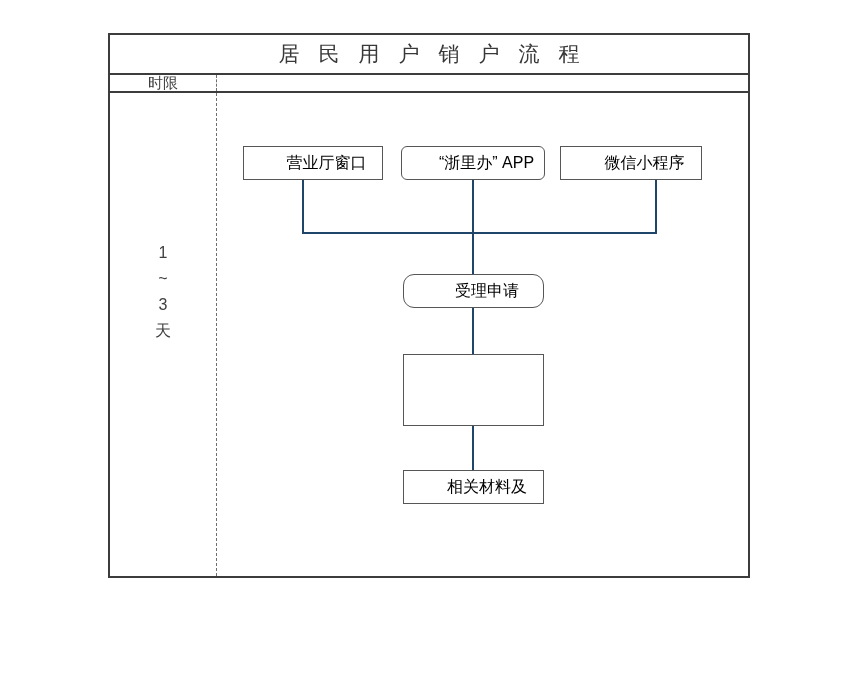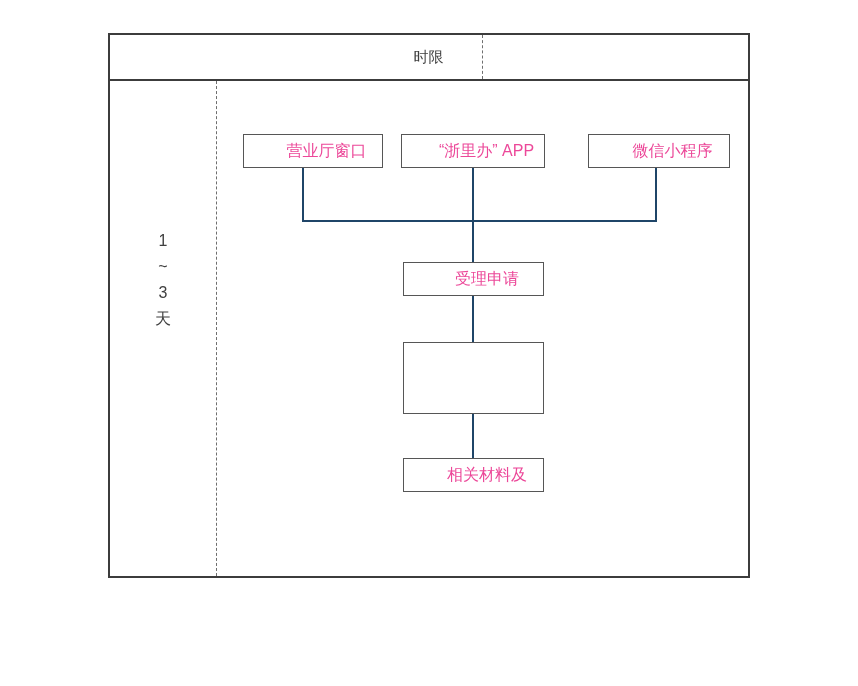--- a/index.html
+++ b/index.html
@@ -32,24 +32,23 @@
     justify-content: center;
   }
   .title-text {
     font-size: 21px;
     letter-spacing: 19px;
     text-indent: 19px;
     color: #383838;
     white-space: nowrap;
   }
   .row-header {
-    height: 46px;
+    height: 18px;
     border-bottom: 2px solid var(--table-border, #3c3c3c);
     display: flex;
-    justify-content: center;
   }
   .cell-left {
     width: 107px;
     border-right: 1px dashed #6e6e6e;
     display: flex;
     align-items: center;
     justify-content: center;
   }
   .row-header .cell-left, .cell-right-header {
     font-size: 15px;
@@ -82,41 +81,44 @@
   }
   .fbox {
     position: absolute;
     border: 1px solid var(--box-border, #565656);
     background: #ffffff;
     display: flex;
     flex-direction: column;
     align-items: center;
     justify-content: center;
     font-size: 16px;
-    color: #ec4899;
+    color: #000000;
     white-space: nowrap;
     z-index: 2;
     padding-left: 27px;
   }
   .line {
     position: absolute;
     background: var(--connector, #1f4568);
     z-index: 1;
   }
   .vline { width: 2px; }
   .hline { height: 2px; }
   .ls-wide { letter-spacing: 7.5px; margin-right: -7.5px; line-height: 30px; }
   .ls-narrow { letter-spacing: 3px; margin-right: -3px; line-height: 30px; }
 </style>
 </head>
 <body>
 
 <div class="page">
   <div class="table">
 
+    <div class="row-title">
+      <span class="title-text">居民用户销户流程</span>
+    </div>
 
     <div class="row-header">
       <div class="cell-left">
         <span>时限</span>
       </div>
     </div>
 
     <div class="row-body">
 
       <div class="cell-left">
@@ -126,36 +128,36 @@
           <div>3</div>
           <div>天</div>
         </div>
       </div>
 
       <div class="cell-right-body">
 
         <div class="fbox" style="left:26px; top:53px; width:140px; height:34px;">
           <span>营业厅窗口</span>
         </div>
-        <div class="fbox" style="left:184px; top:53px; width:144px; height:34px;">
+        <div class="fbox" style="left:184px; top:53px; width:144px; height:34px;border-radius:6px;">
           <span>“浙里办” APP</span>
         </div>
-        <div class="fbox" style="left:343px; top:53px; width:142px; height:34px;margin-left:28px;">
+        <div class="fbox" style="left:343px; top:53px; width:142px; height:34px;">
           <span>微信小程序</span>
         </div>
 
         <div class="line vline" style="left:85px;  top:87px; height:54px;"></div>
         <div class="line vline" style="left:255px; top:87px; height:54px;"></div>
         <div class="line vline" style="left:438px; top:87px; height:54px;"></div>
         <div class="line hline" style="left:85px;  top:139px; width:355px;"></div>
         <div class="line vline" style="left:255px; top:139px; height:42px;"></div>
         <div class="line vline" style="left:255px; top:215px; height:46px;"></div>
         <div class="line vline" style="left:255px; top:333px; height:44px;"></div>
 
-        <div class="fbox" style="left:186px; top:181px; width:141px; height:34px;">
+        <div class="fbox" style="left:186px; top:181px; width:141px; height:34px;border-radius:11px;">
           <span>受理申请</span>
         </div>
 
         <div class="fbox" style="left:186px; top:261px; width:141px; height:72px;">
         </div>
 
         <div class="fbox" style="left:186px; top:377px; width:141px; height:34px;">
           <span>相关材料及</span>
         </div>
 

